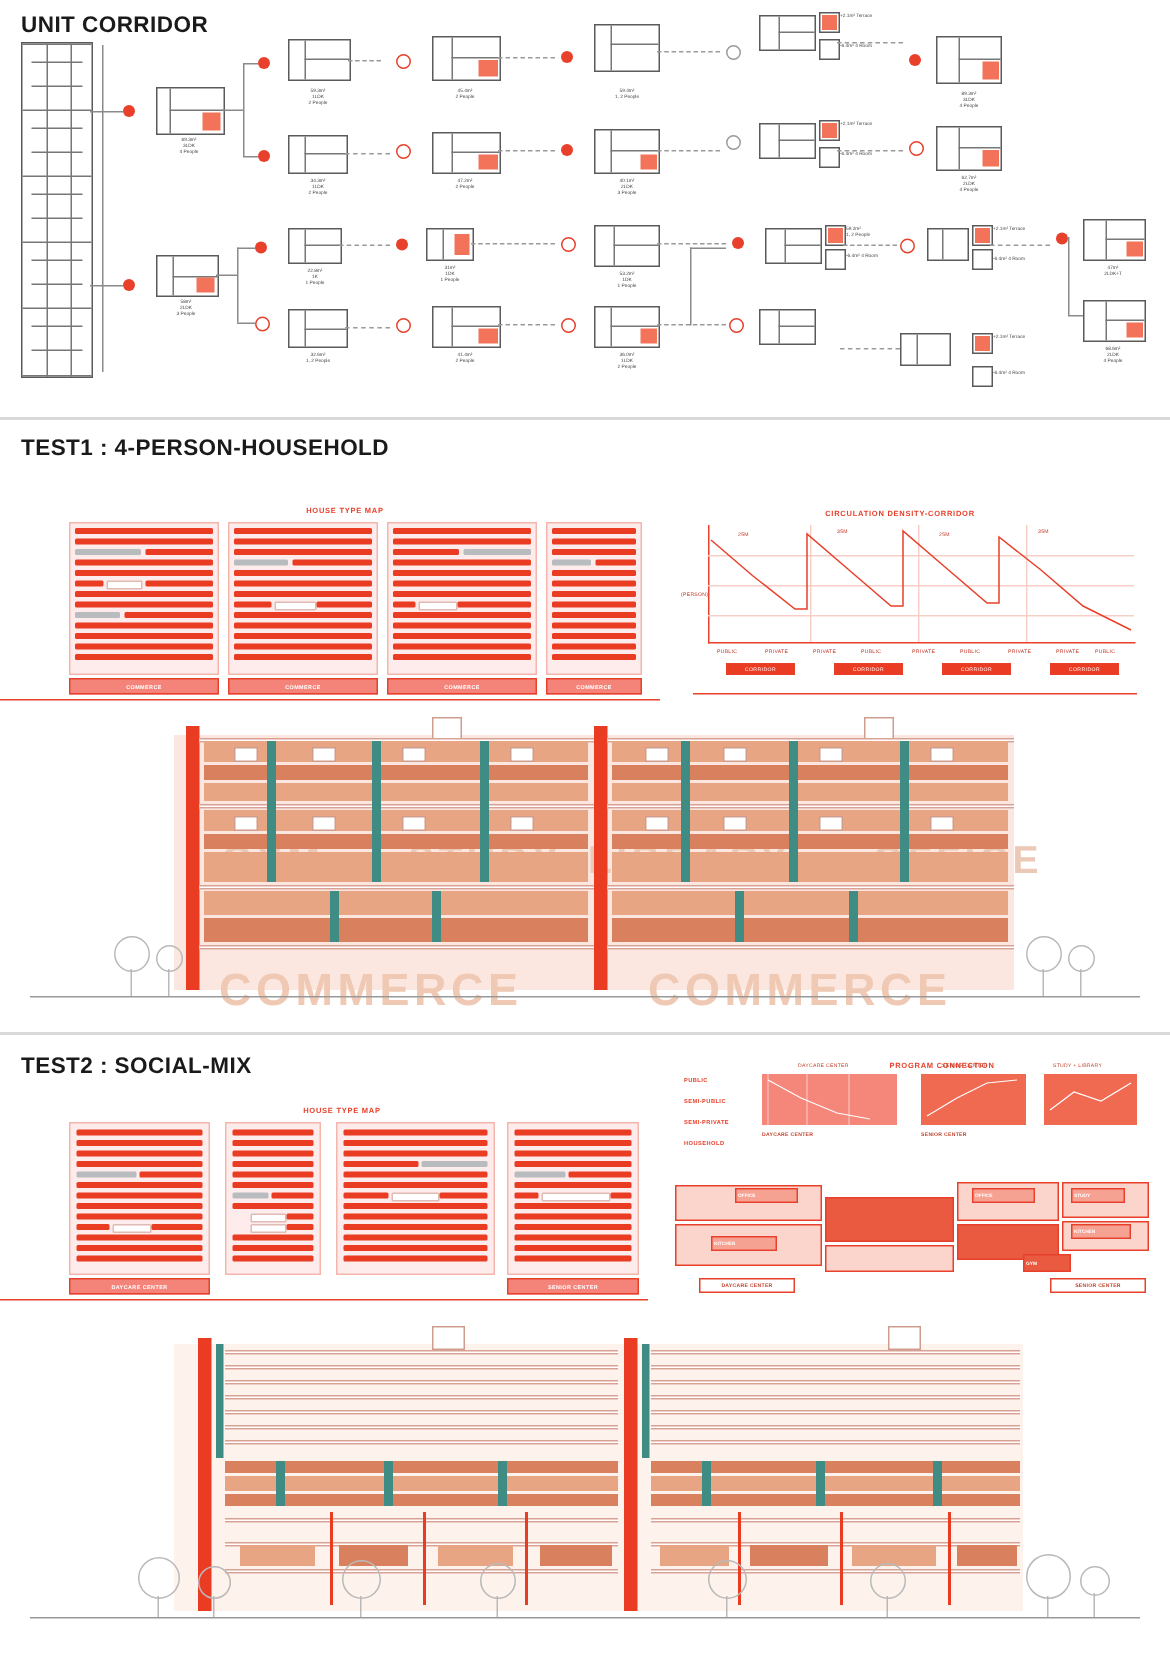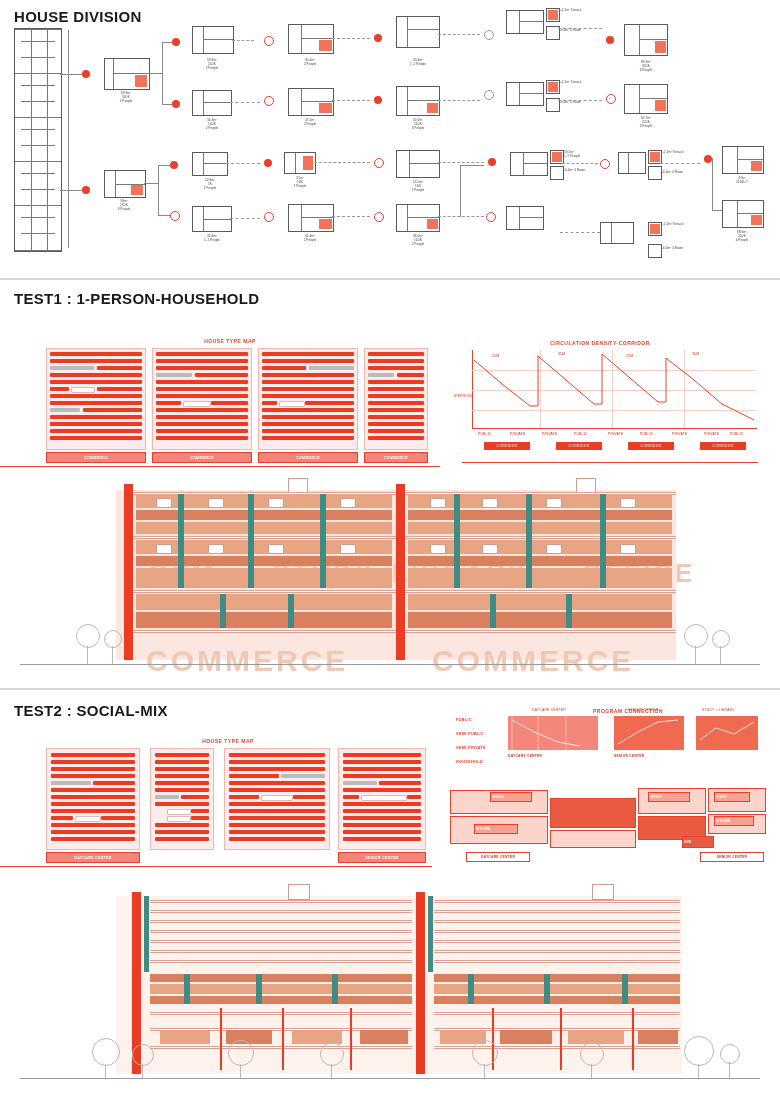--- a/index.html
+++ b/index.html
@@ -70,21 +70,21 @@
   .pbox span{position:absolute;left:1px;top:50%;transform:translateY(-50%);font-size:3.2px;color:#fff;font-weight:700;}
   .olbl{position:absolute;font-size:3.4px;color:#c2412c;font-weight:700;letter-spacing:.2px;}
   .obox{position:absolute;border:.6px solid #e8402a;font-size:3.4px;color:#c2412c;text-align:center;font-weight:700;letter-spacing:.2px;}
 </style>
 </head>
 <body>
 
 <div class="page">
 
   <div id="unit-division">
-    <div class="title section-title">HOUSE DIVISION</div>
+    <div class="title section-title">UNIT CORRIDOR</div>
 
     <div class="node" style="left:14px;top:28px;width:46px;height:222px;">
       <div class="wall" style="left:0;top:0;width:46px;height:.6px;"></div>
       <div class="wall" style="left:0;top:44px;width:46px;height:.6px;"></div>
       <div class="wall" style="left:0;top:88px;width:46px;height:.6px;"></div>
       <div class="wall" style="left:0;top:132px;width:46px;height:.6px;"></div>
       <div class="wall" style="left:0;top:176px;width:46px;height:.6px;"></div>
       <div class="wall" style="left:0;top:221px;width:46px;height:.6px;"></div>
       <div class="wall" style="left:16px;top:0;width:.6px;height:222px;"></div>
       <div class="wall" style="left:32px;top:0;width:.6px;height:222px;"></div>
@@ -416,21 +416,21 @@
     </div>
     <div class="tiny" style="left:662px;top:246px;position:absolute;width:26px;text-align:left;">
       <span>-6.4m² 4 Room</span>
     </div>
     <div class="conn" style="left:560px;top:232px;width:40px;border-top:.5px dashed #9a9a9a;background:none;height:0;"></div>
   </div>
 
   <div class="rule" style="position:absolute;left:0;top:278px;"></div>
 
   <div>
-    <div class="test-head section-title" style="top:290px;">TEST1 : 1-PERSON-HOUSEHOLD</div>
+    <div class="test-head section-title" style="top:290px;">TEST1 : 4-PERSON-HOUSEHOLD</div>
 
     <div class="htm-title" style="left:150px;top:338px;">HOUSE TYPE MAP</div>
     <div class="htm-title" style="left:520px;top:340px;">CIRCULATION DENSITY-CORRIDOR</div>
 
     <div class="htm-block" style="left:46px;top:348px;width:98px;height:100px;">
       <div class="cell c-red" style="left:3px;top:3px;width:92px;height:4px;"></div>
       <div class="cell c-red" style="left:3px;top:10px;width:92px;height:4px;"></div>
       <div class="cell c-gray" style="left:3px;top:17px;width:44px;height:4px;"></div>
       <div class="cell c-red" style="left:50px;top:17px;width:45px;height:4px;"></div>
       <div class="cell c-red" style="left:3px;top:24px;width:92px;height:4px;"></div>

